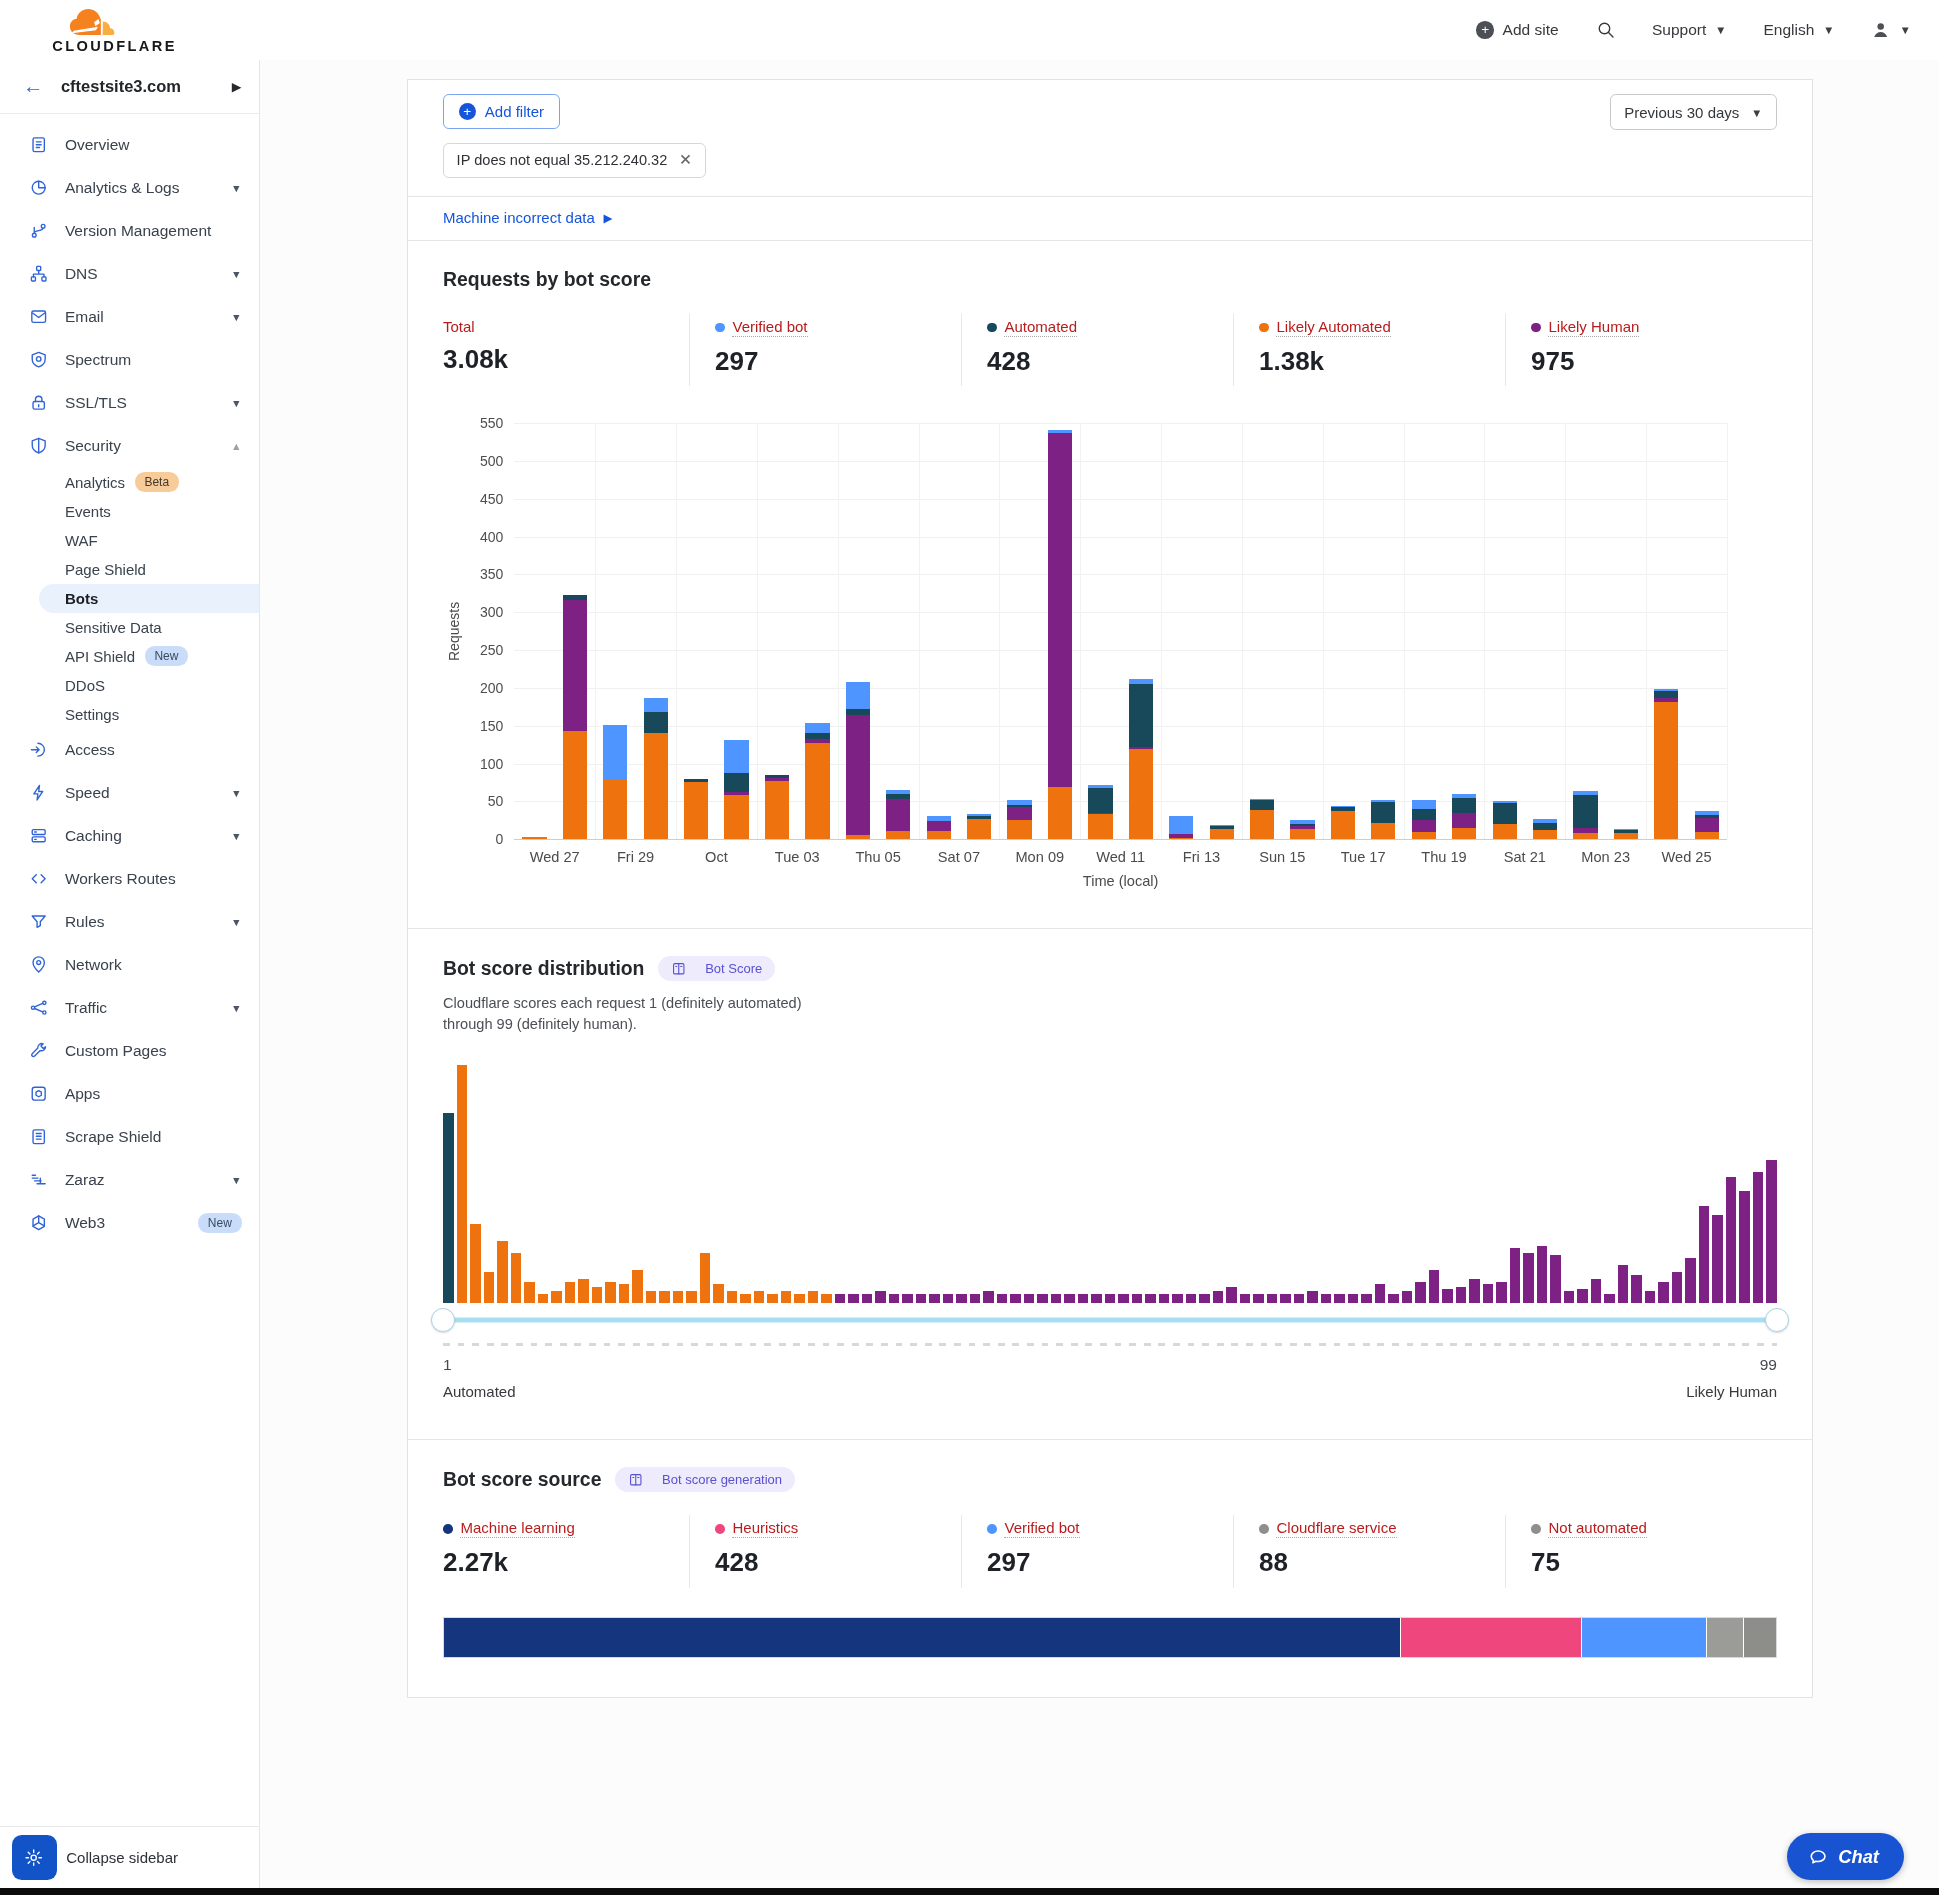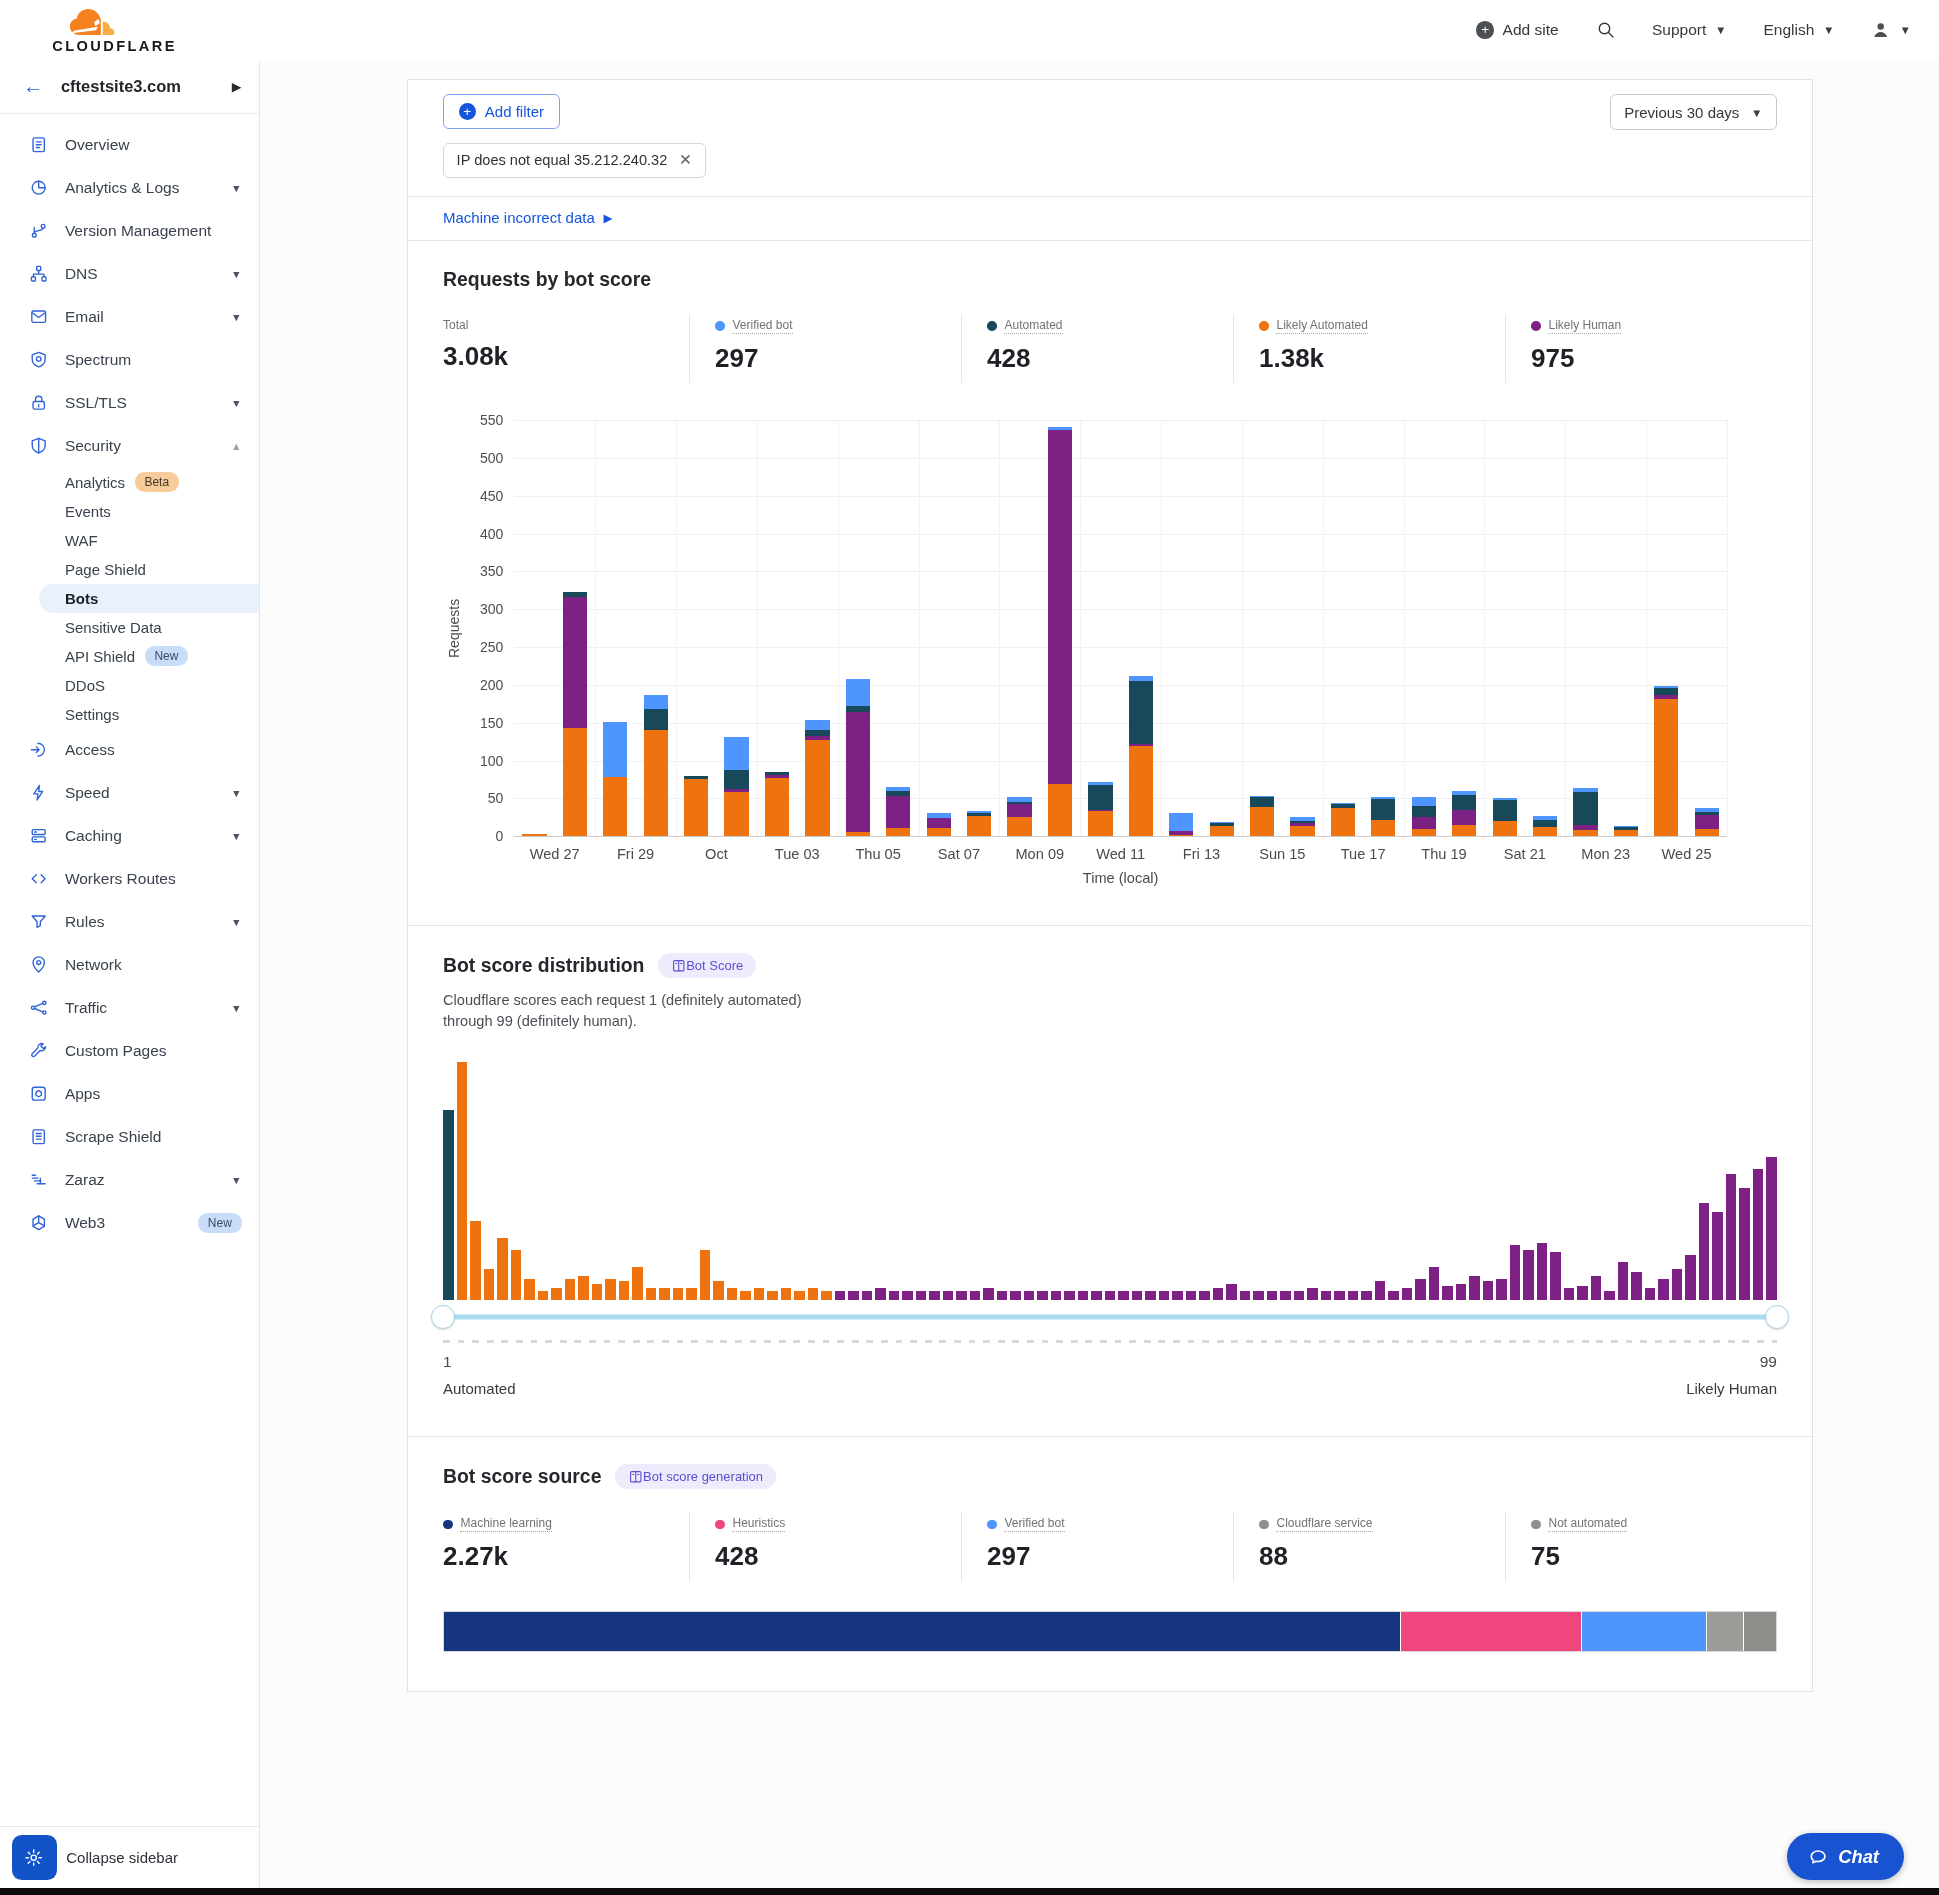--- a/index.html
+++ b/index.html
@@ -52,30 +52,30 @@
   .chip { display:inline-flex; align-items:center; gap:11.6px; border:1px solid #d6d6d6; border-radius:5.8px; font-size:14.6px; color:#2e3136; padding:7.8px 12.6px; margin-top:13.6px; background:#fff; }
   .chip-x { color:#63666b; font-size:15.5px; cursor:pointer; }
   .range-select { position:absolute; top:13.6px; right:35px; display:inline-flex; align-items:center; gap:11.6px; border:1px solid #c9c9c9; border-radius:5.8px; font-size:15px; color:#33383d; padding:8.7px 13.6px; cursor:pointer; background:#fff; }
   .report-row { padding:12.6px 35px; }
   .report-link { color:#1455dc; font-size:15px; cursor:pointer; display:inline-flex; align-items:center; gap:8.7px; }
   .report-link .tri { font-size:11.6px; }
 
   .sec-pad { padding:27px 35px 39px 35px; }
   .sec-title-row { display:flex; align-items:center; gap:13.6px; }
   .sec-title { font-size:19.4px; font-weight:700; color:#24272b; }
-  .info-badge { display:inline-flex; align-items:center; gap:0; background:#edebfc; color:#5a50d2; border-radius:13.6px; padding:4.9px 12.6px; font-size:13px; cursor:pointer; }
+  .info-badge { display:inline-flex; align-items:center; gap:19px; background:#edebfc; color:#5a50d2; border-radius:13.6px; padding:4.9px 12.6px; font-size:13px; cursor:pointer; }
   .sec-desc { font-size:14.6px; color:#4b4f55; line-height:1.5; margin-top:11.6px; }
   .sec-desc.narrow { max-width:529px; }
 
   .stats-row { display:flex; margin-top:23px; }
   .stat-cell { flex:1; padding:3.9px 9.7px 9.7px 0; }
   .stat-cell + .stat-cell { border-left:1px solid #e8e8e8; padding-left:25px; }
   .stat-label-row { display:flex; align-items:center; gap:7.8px; }
   .stat-dot { width:9.7px; height:9.7px; border-radius:50%; flex-shrink:0; }
-  .stat-label { font-size:12px; color:#737373; }
+  .stat-label { font-size:15px; color:#b91c1c; }
   .stat-label.u { border-bottom:1.9px dotted #a9a9a9; padding-bottom:1px; cursor:pointer; }
   .stat-value { font-size:26px; font-weight:600; color:#1e2126; margin-top:8.7px; }
 
   
   .chart-row { display:flex; margin-top:37px; margin-right:50px; }
   .chart-ylabel { writing-mode:vertical-rl; transform:rotate(180deg); font-size:14px; color:#4b4b4b; display:flex; align-items:center; justify-content:center; height:417px; width:21.3px; }
   .chart-main { flex:1; position:relative; margin-left:50px; }
   .plot { position:relative; height:417px; border-bottom:1px solid #cdcdcd; }
   .hgrid { position:absolute; left:0; right:0; height:1px; background:#f0f0f0; }
   .vgrid { position:absolute; top:0; bottom:0; width:1px; background:#f2f2f2; }

